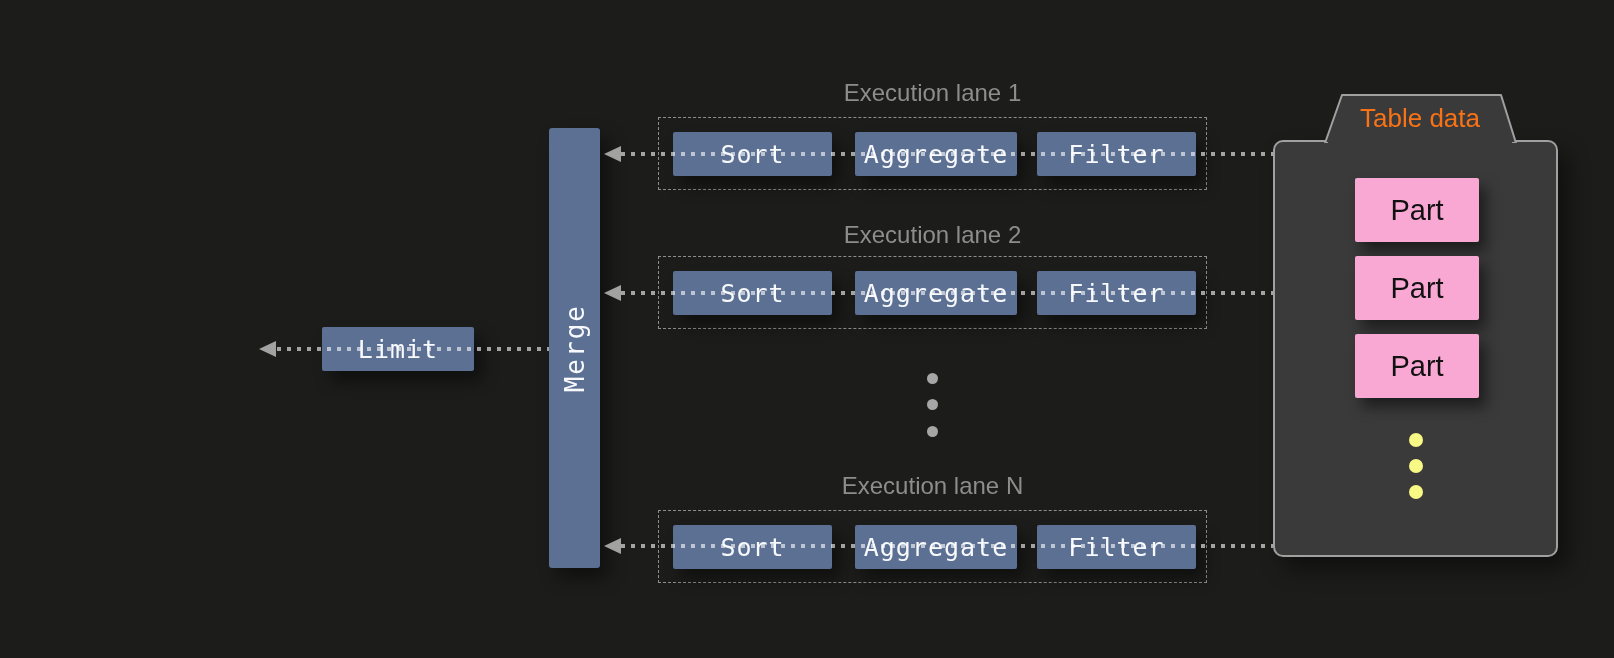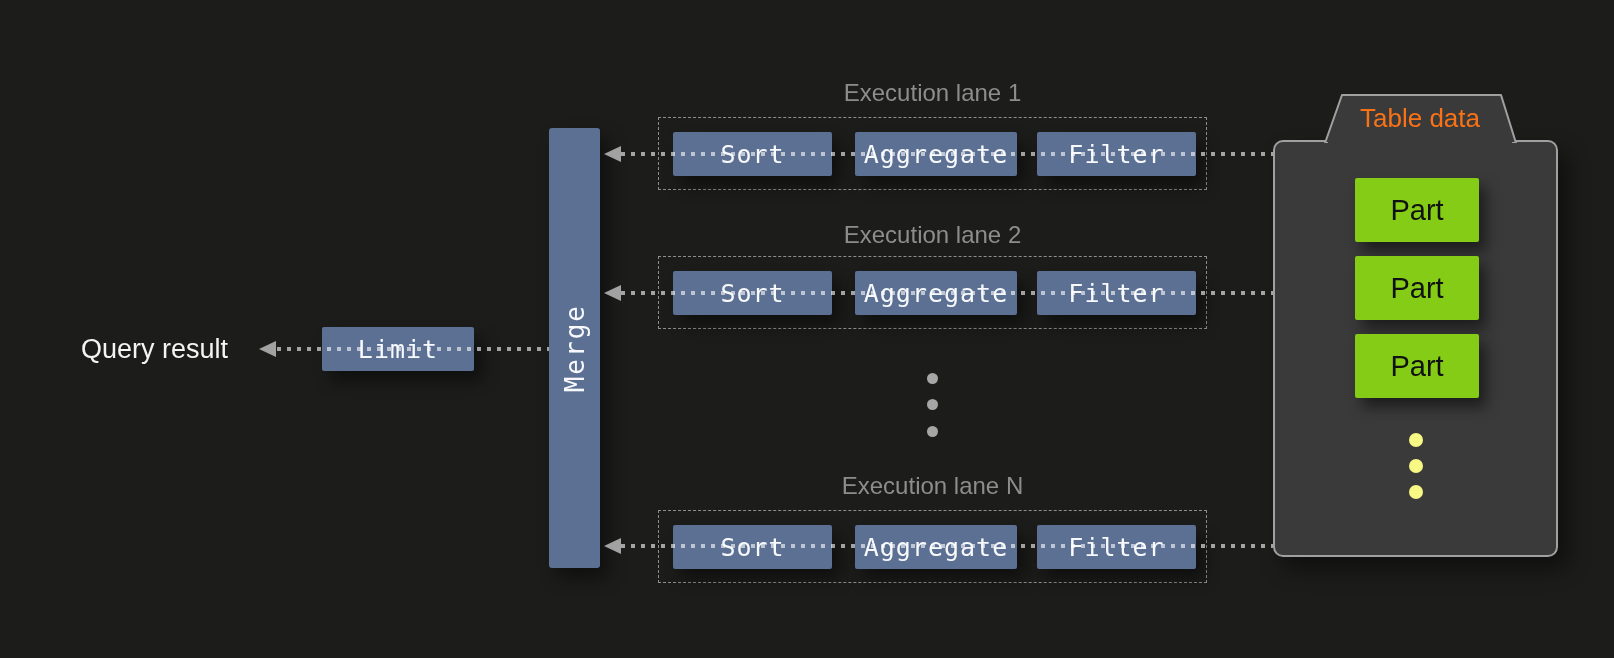--- a/index.html
+++ b/index.html
@@ -111,40 +111,39 @@
   }
   .tab-label {
     color: #f97316;
     font-size: 26px;
     line-height: 28px;
     text-align: center;
     white-space: nowrap;
     z-index: 4;
   }
   .part-box {
-    background: #84cc16;
+    background: #f9a8d4;
     border-radius: 2px;
     display: flex;
     align-items: center;
     justify-content: center;
     box-shadow: 7px 9px 14px rgba(0,0,0,0.5);
     z-index: 2;
   }
   .part-box span {
     color: #111111;
     font-size: 29px;
     white-space: nowrap;
   }
 </style>
 </head>
 <body>
 
 <div class="stage">
 
-  <div class="abs plain-label" style="left:60px; top:334px; width:168px; text-align:right;">Query result</div>
 
   <div class="abs arrow-left" style="left:259px; top:341px;"></div>
   <div class="abs dotline" style="left:277px; top:347px; width:272px;"></div>
   <div class="abs op-box" style="left:322px; top:327px; width:152px; height:44px;">
     <span>Limit</span>
   </div>
 
   <div class="abs merge-bar" style="left:549px; top:128px; width:51px; height:440px;">
     <span>Merge</span>
   </div>

